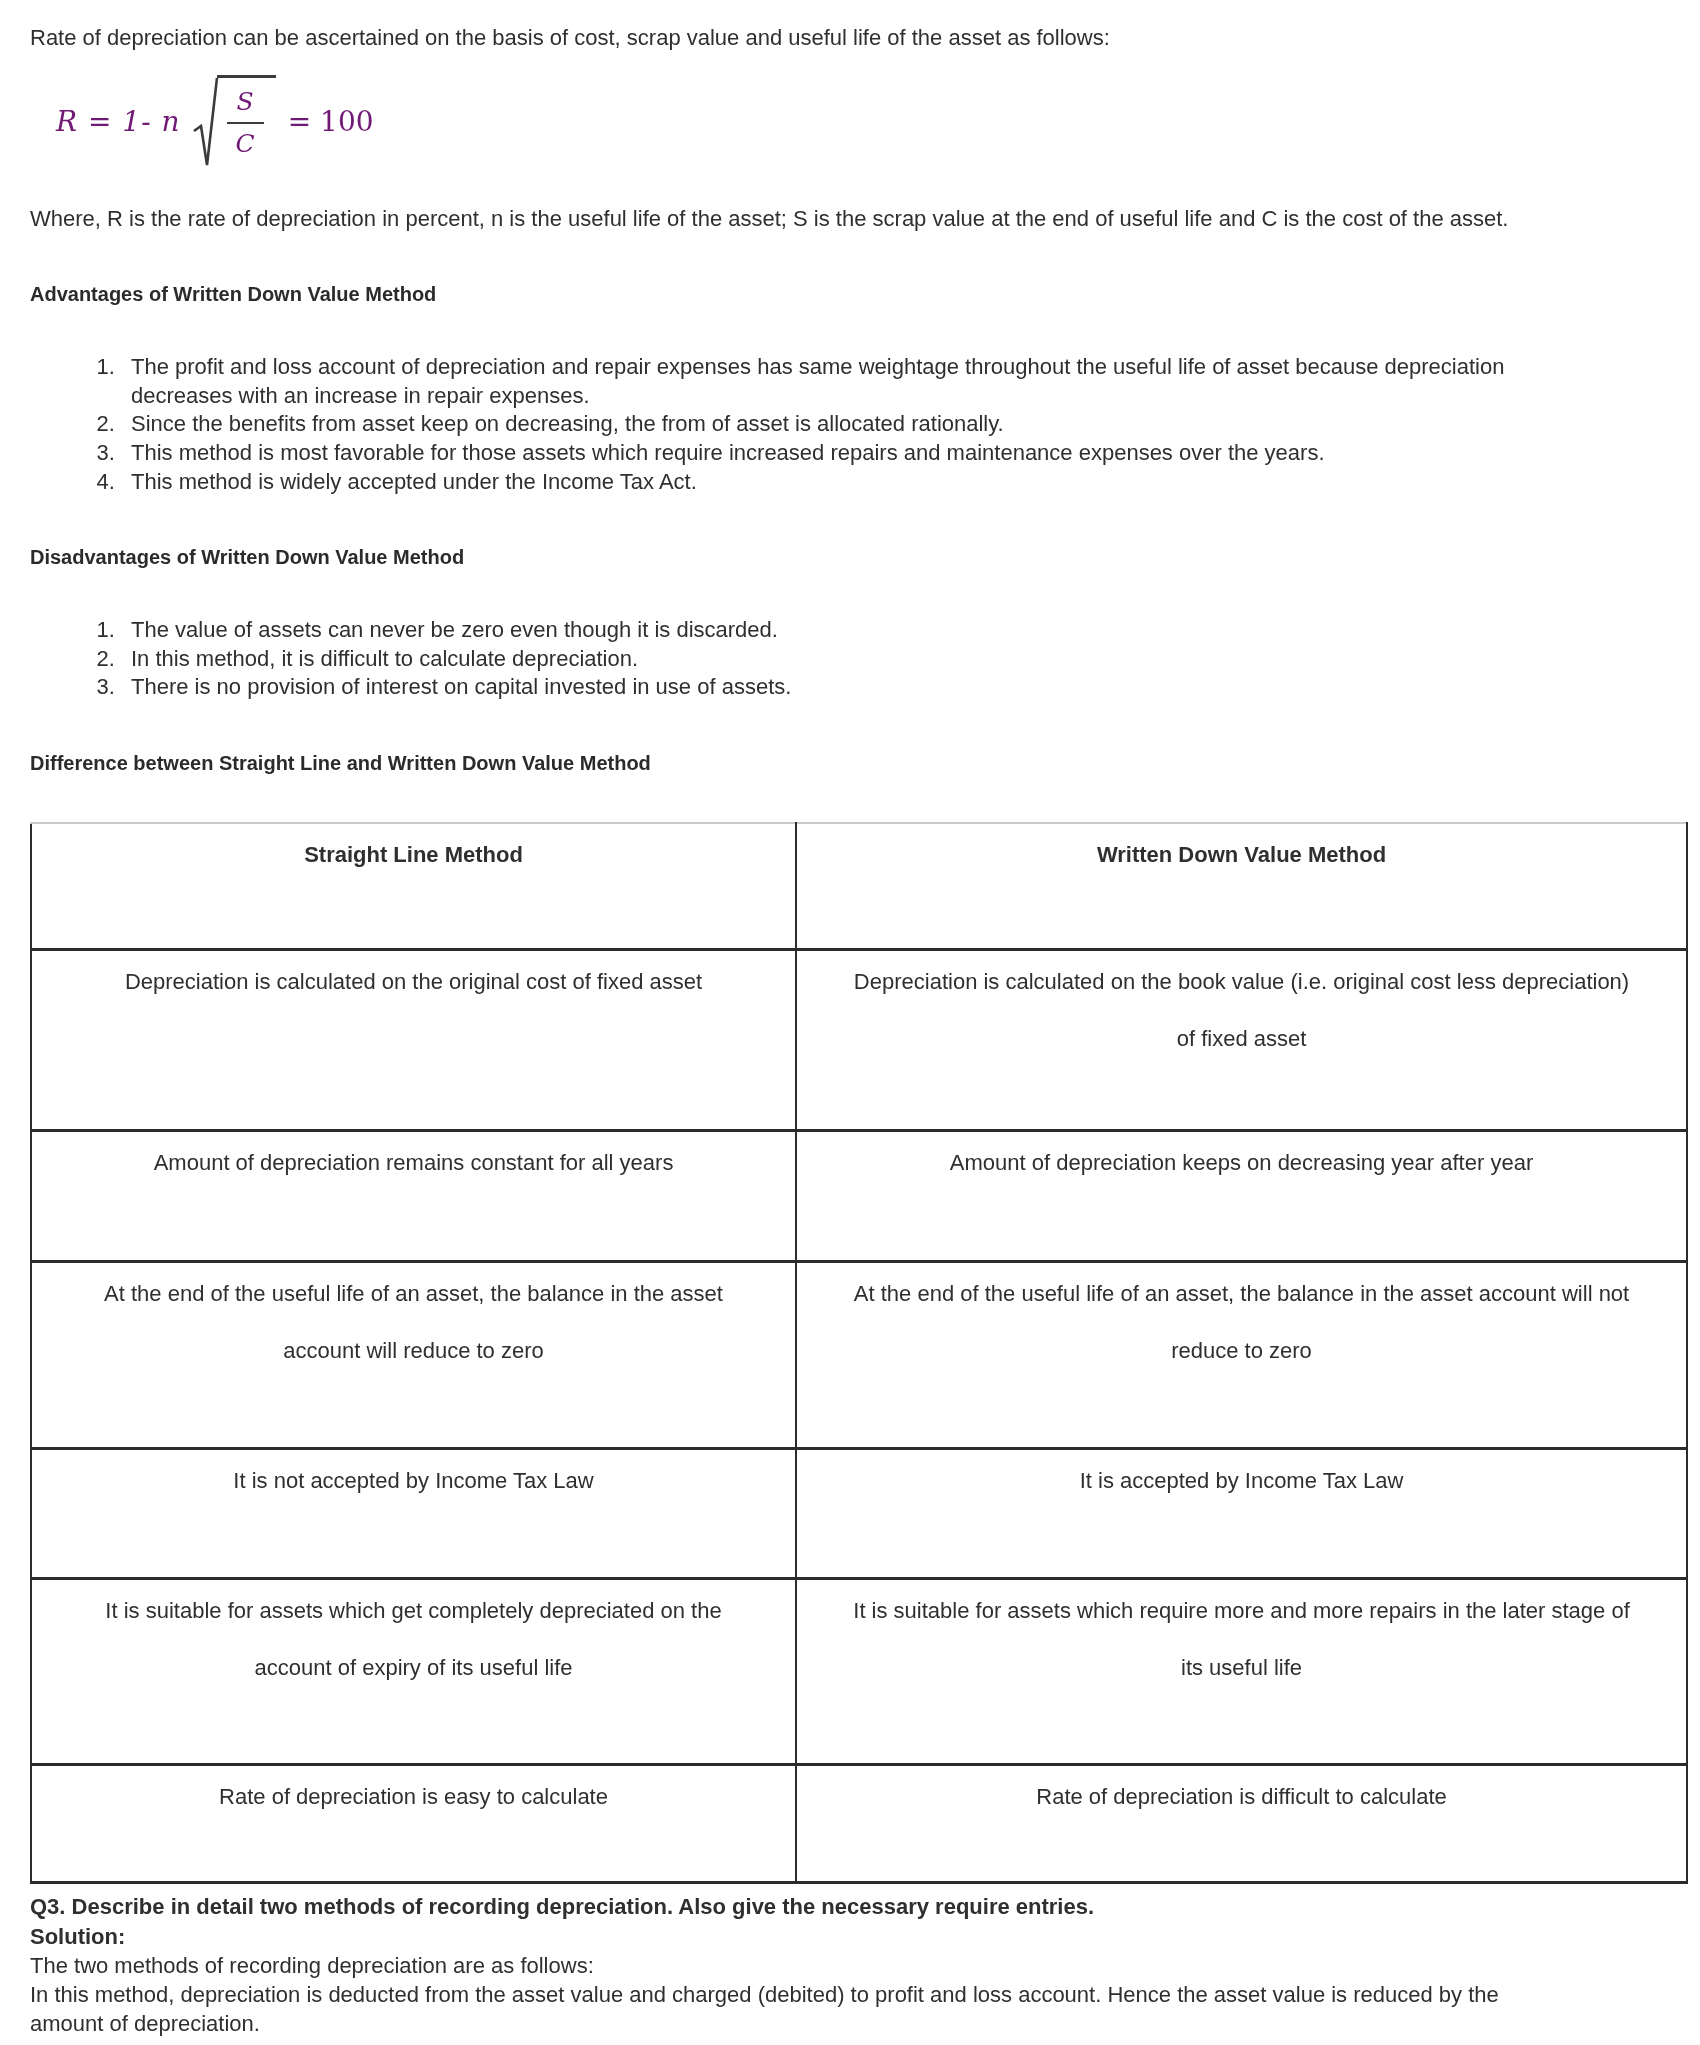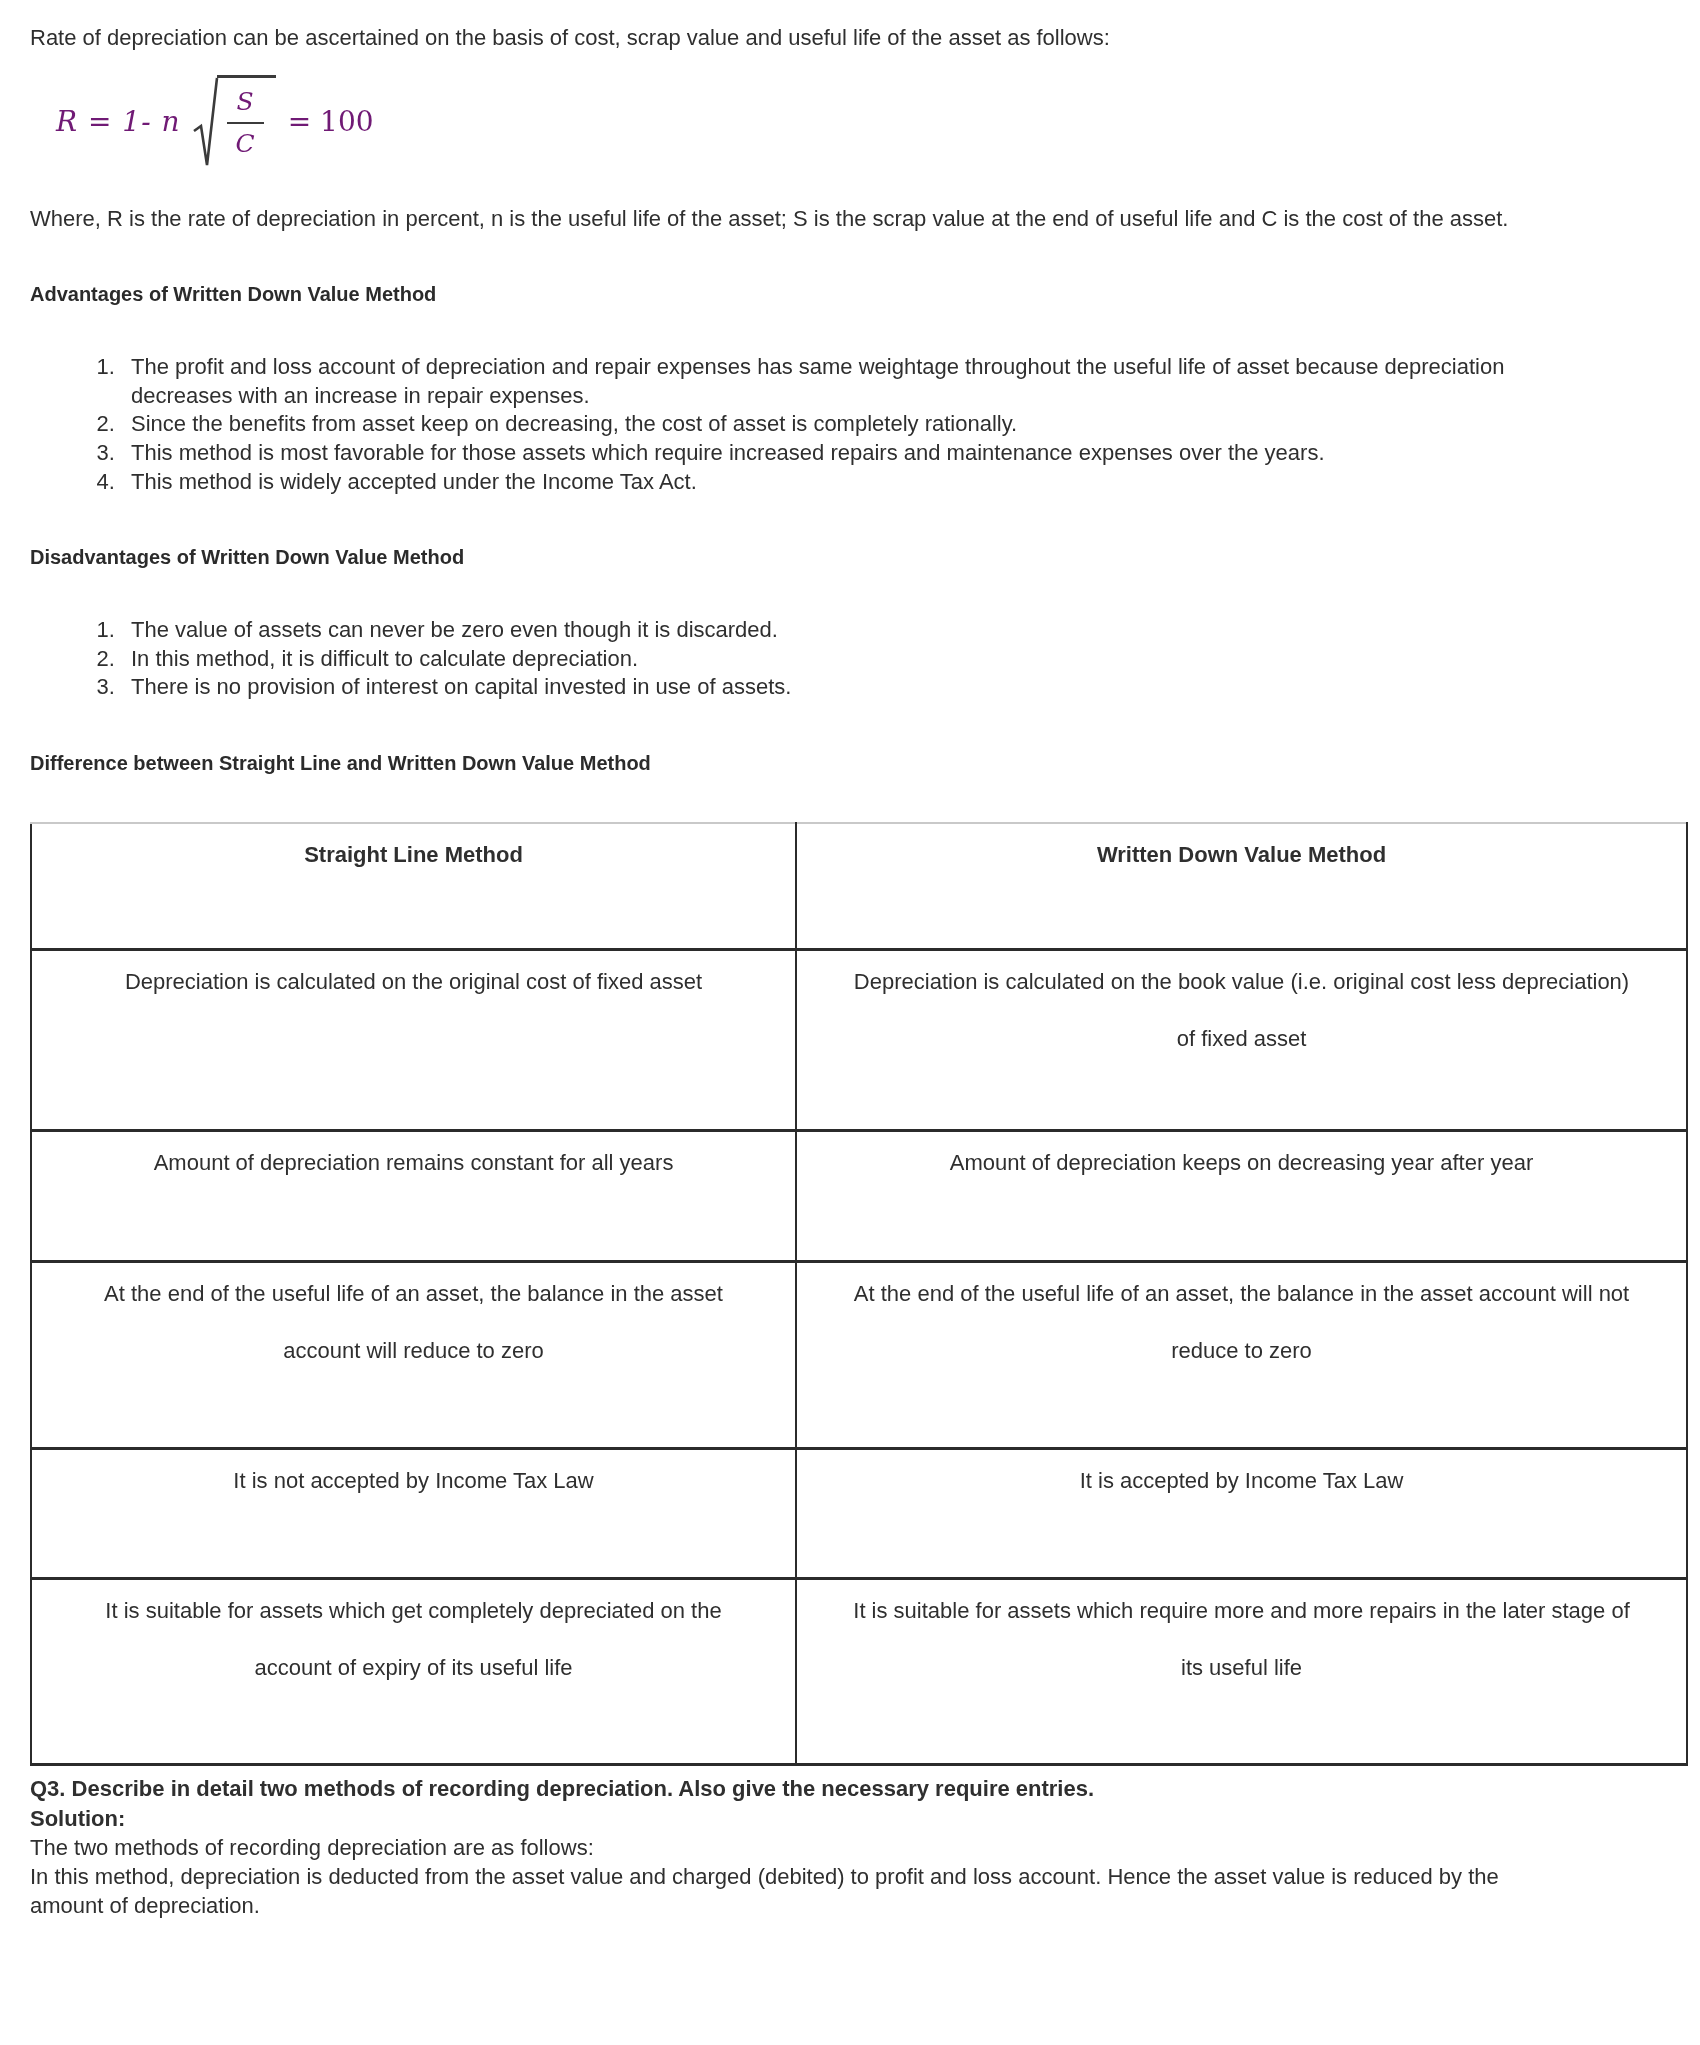--- a/index.html
+++ b/index.html
@@ -108,21 +108,21 @@
       </span>
     </span>
     <span class="f-suffix">= 100</span>
   </div>
 
   <p class="where">Where, R is the rate of depreciation in percent, n is the useful life of the asset; S is the scrap value at the end of useful life and C is the cost of the asset.</p>
 
   <h3 class="sec">Advantages of Written Down Value Method</h3>
   <ol class="doc-list">
     <li>The profit and loss account of depreciation and repair expenses has same weightage throughout the useful life of asset because depreciation decreases with an increase in repair expenses.</li>
-    <li>Since the benefits from asset keep on decreasing, the cost of asset is completely rationally.</li>
+    <li>Since the benefits from asset keep on decreasing, the from of asset is allocated rationally.</li>
     <li>This method is most favorable for those assets which require increased repairs and maintenance expenses over the years.</li>
     <li>This method is widely accepted under the Income Tax Act.</li>
   </ol>
 
   <h3 class="sec">Disadvantages of Written Down Value Method</h3>
   <ol class="doc-list">
     <li>The value of assets can never be zero even though it is discarded.</li>
     <li>In this method, it is difficult to calculate depreciation.</li>
     <li>There is no provision of interest on capital invested in use of assets.</li>
   </ol>
@@ -177,20 +177,28 @@
     <tr class="r5">
       <td>
         <div class="cl">It is suitable for assets which get completely depreciated on the</div>
         <div class="cl">account of expiry of its useful life</div>
       </td>
       <td>
         <div class="cl">It is suitable for assets which require more and more repairs in the later stage of</div>
         <div class="cl">its useful life</div>
       </td>
     </tr>
+    <tr class="r6">
+      <td>
+        <div class="cl">Rate of depreciation is easy to calculate</div>
+      </td>
+      <td>
+        <div class="cl">Rate of depreciation is difficult to calculate</div>
+      </td>
+    </tr>
   </tbody>
     </table>
 
   <div class="q3-block">
     <p class="b">Q3. Describe in detail two methods of recording depreciation. Also give the necessary require entries.</p>
     <p class="b">Solution:</p>
     <p>The two methods of recording depreciation are as follows:</p>
     <p class="q3-text">In this method, depreciation is deducted from the asset value and charged (debited) to profit and loss account. Hence the asset value is reduced by the amount of depreciation.</p>
   </div>
 

